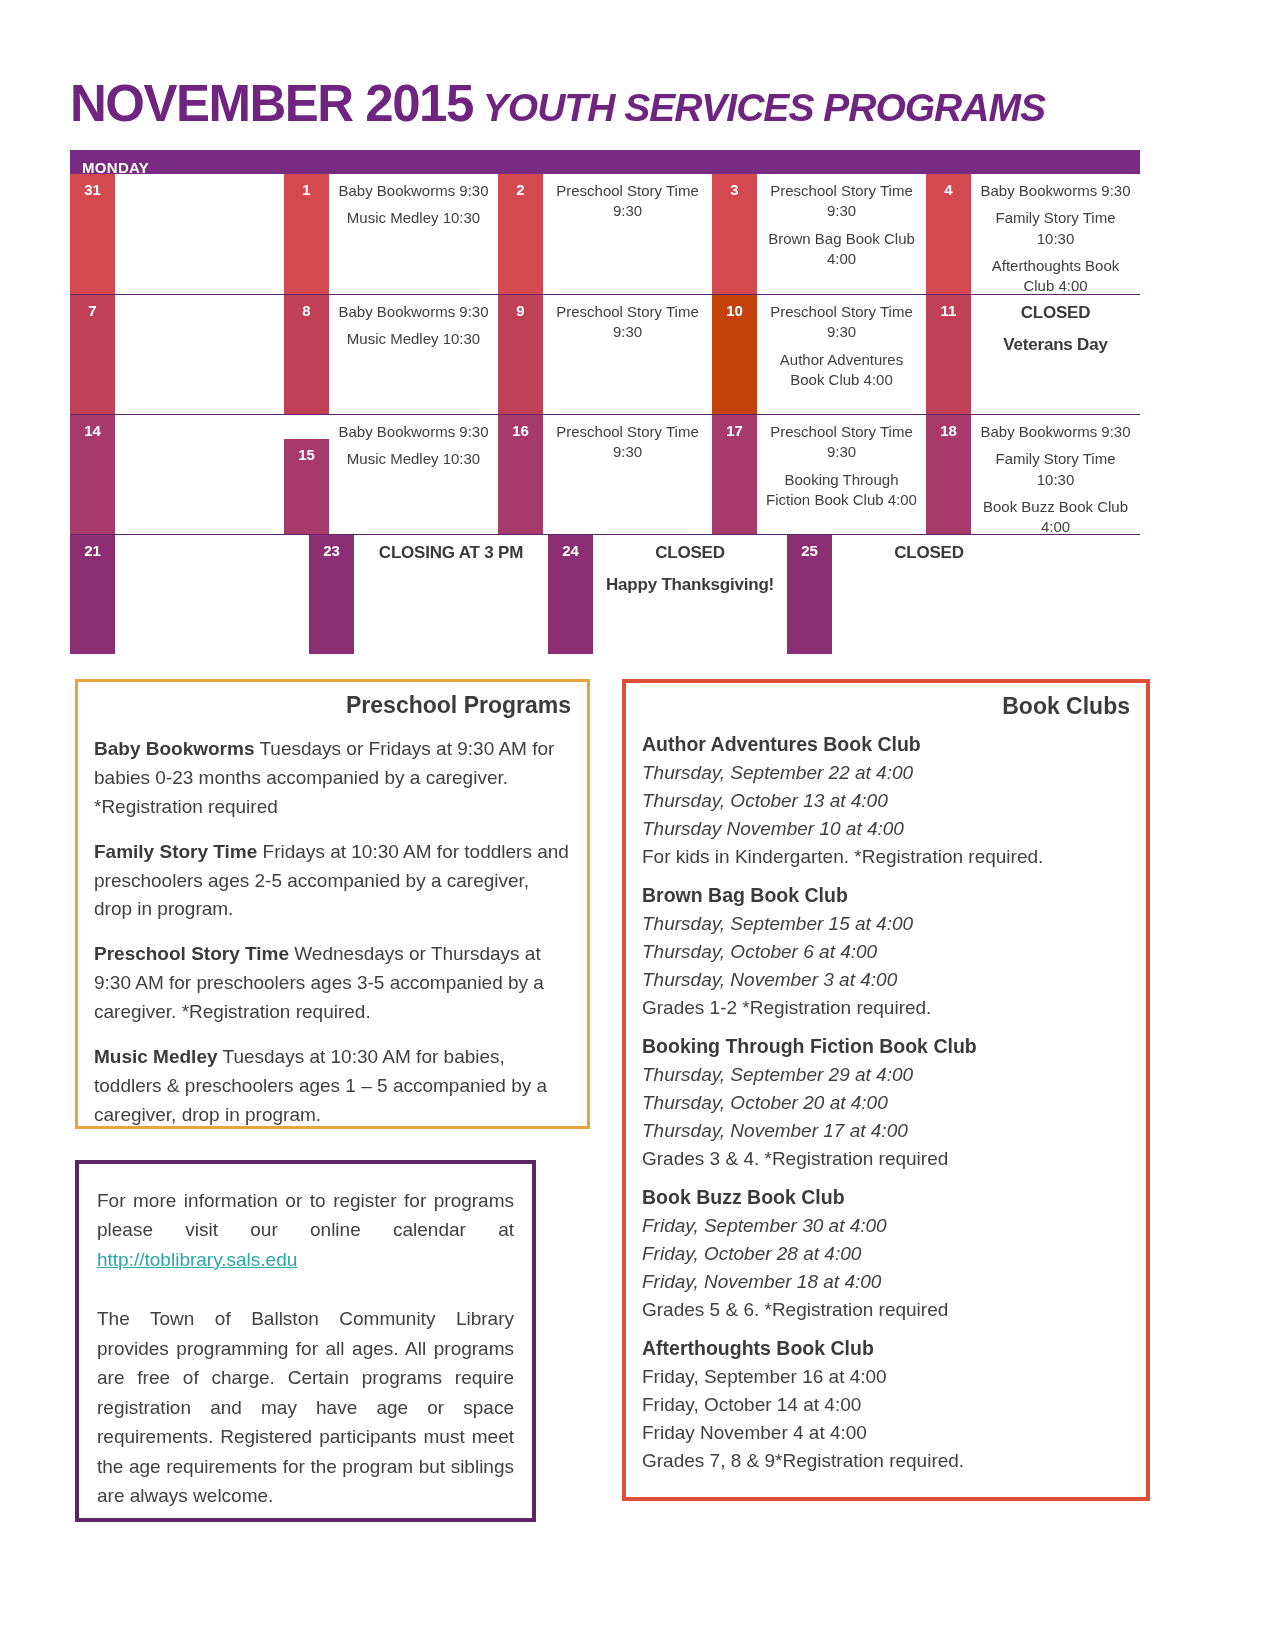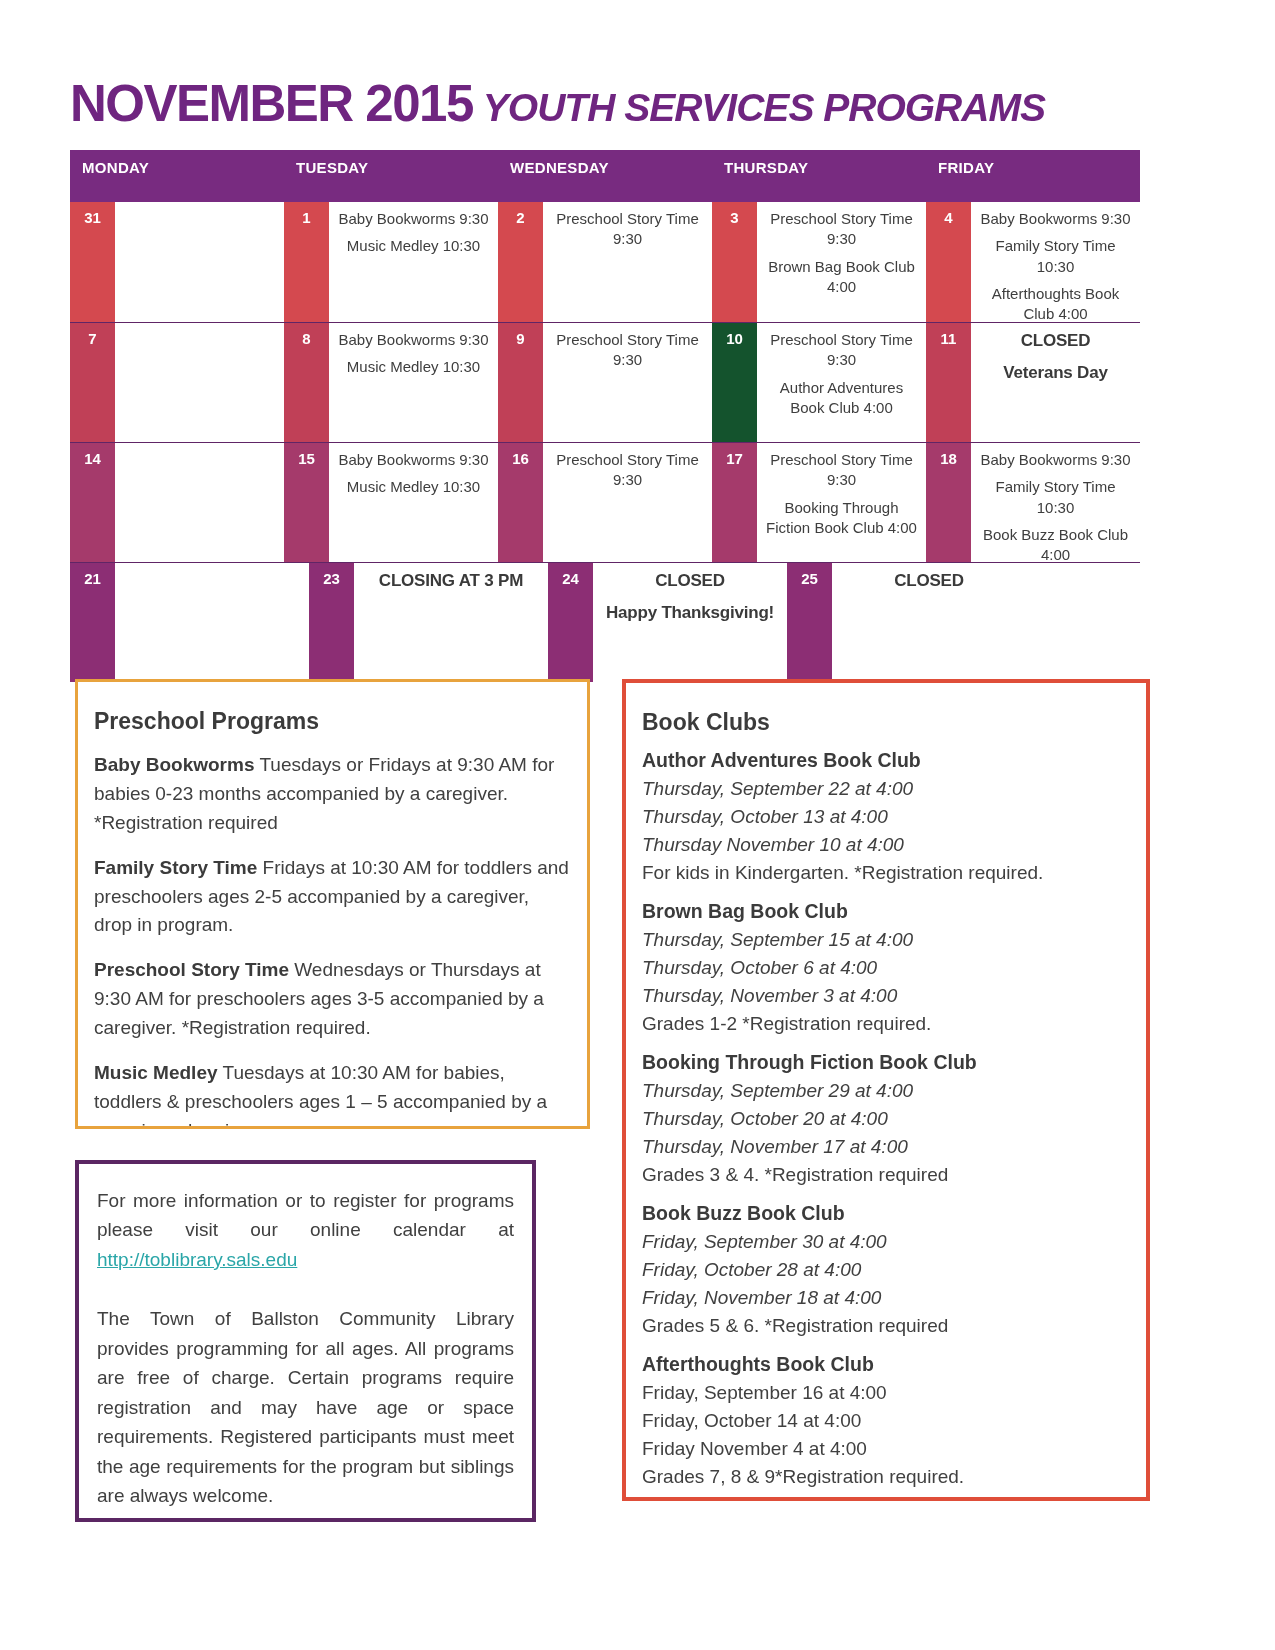--- a/index.html
+++ b/index.html
@@ -7,36 +7,36 @@
   .page {
     position:relative; width:1275px; height:1650px; background:#ffffff;
     font-family:"Liberation Sans", sans-serif; overflow:hidden;
   }
   
   .title-block { position:absolute; left:70px; top:74px; white-space:nowrap; }
   .title-main { font-size:51px; font-weight:700; letter-spacing:-1.5px; color:#6f2580; }
   .title-sub  { font-size:39px; font-weight:700; font-style:italic; letter-spacing:-1px; color:#6f2580; margin-left:10px; }
   
   .calendar { position:absolute; left:70px; top:150px; width:1070px; }
-  .cal-header { display:flex; height:52px; background:#782b80; }
+  .cal-header { display:flex; height:24px; background:#782b80;flex-direction:column; }
   .day-header { width:214px; color:#fff; font-weight:700; font-size:15px; line-height:36px; padding-left:12px; letter-spacing:0.3px; }
   .cal-row { display:flex; height:120px; background:#fff; }
   .cal-row + .cal-row { border-top:1px solid #602566; }
   .day-cell { width:239px; display:flex; }
   .date-strip { width:45px; flex:0 0 45px; }
   .date-num { padding-top:7px; text-align:center; color:#fff; font-weight:700; font-size:15px; }
   .events { flex:1; padding:7px 4px 0 4px; text-align:center; }
   .event { font-size:15px; line-height:1.35; color:#3e3e3e; margin-bottom:7px; }
   .event.bold { font-weight:700; font-size:17px; color:#3a3a3a; margin-bottom:9px; letter-spacing:-0.2px; }
   
   .box { position:absolute; background:#fff; }
   #preschool-box { left:75px; top:679px; width:515px; height:450px; border:3px solid #e8a33d; padding:10px 16px; overflow:hidden; }
   #bookclubs-box { left:622px; top:679px; width:528px; height:822px; border:4px solid #df4e39; padding:10px 16px; overflow:hidden; }
   #info-box { left:75px; top:1160px; width:461px; height:362px; border:4px solid #5b2663; padding:22px 18px; overflow:hidden; }
-  .box-title { text-align:left; font-size:23px; font-weight:700; color:#3b3b3b; margin:16px 0 10px 0; }
+  .box-title { text-align:right; font-size:23px; font-weight:700; color:#3b3b3b; margin:0 0 10px 0; }
   .prog { font-size:19px; line-height:1.52; color:#404040; margin-bottom:12px;margin-top:16px; }
   .prog b { color:#3b3b3b; }
   .club { margin-bottom:10px; }
   .club-name { font-size:19.5px; font-weight:700; color:#3b3b3b; line-height:1.5; }
   .club-date { font-size:19px; color:#404040; line-height:1.47; }
   .club-date.it { font-style:italic; }
   .club-note { font-size:19px; color:#404040; line-height:1.47; }
   .info-p { font-size:19px; color:#404040; line-height:1.55; text-align:justify; }
   .info-link { display:inline-block; color:#2aa6a8; text-decoration:underline; font-size:19px; line-height:1.55; }
   .info-gap { height:30px; }
@@ -121,21 +121,21 @@
           </div>
           <div class="day-cell">
             <div class="date-strip" style="background: rgb(192, 64, 87);">
               <div class="date-num">9</div>
             </div>
             <div class="events">
               <div class="event">Preschool Story Time 9:30</div>
             </div>
           </div>
           <div class="day-cell">
-            <div class="date-strip" style="background: #14532d;">
+            <div class="date-strip" style="background: #c2410c;">
               <div class="date-num">10</div>
             </div>
             <div class="events">
               <div class="event">Preschool Story Time 9:30</div>
               <div class="event">Author Adventures Book Club 4:00</div>
             </div>
           </div>
           <div class="day-cell">
             <div class="date-strip" style="background: rgb(192, 64, 87);">
               <div class="date-num">11</div>
@@ -147,21 +147,21 @@
           </div>
         </div>
         <div class="cal-row">
           <div class="day-cell">
             <div class="date-strip" style="background: rgb(165, 58, 107);">
               <div class="date-num">14</div>
             </div>
             <div class="events"></div>
           </div>
           <div class="day-cell">
-            <div class="date-strip" style="background: rgb(165, 58, 107);">
+            <div class="date-strip" style="background: rgb(165, 58, 107); margin-top: 24px;">
               <div class="date-num">15</div>
             </div>
             <div class="events">
               <div class="event">Baby Bookworms 9:30</div>
               <div class="event">Music Medley 10:30</div>
             </div>
           </div>
           <div class="day-cell">
             <div class="date-strip" style="background: rgb(165, 58, 107);">
               <div class="date-num">16</div>

